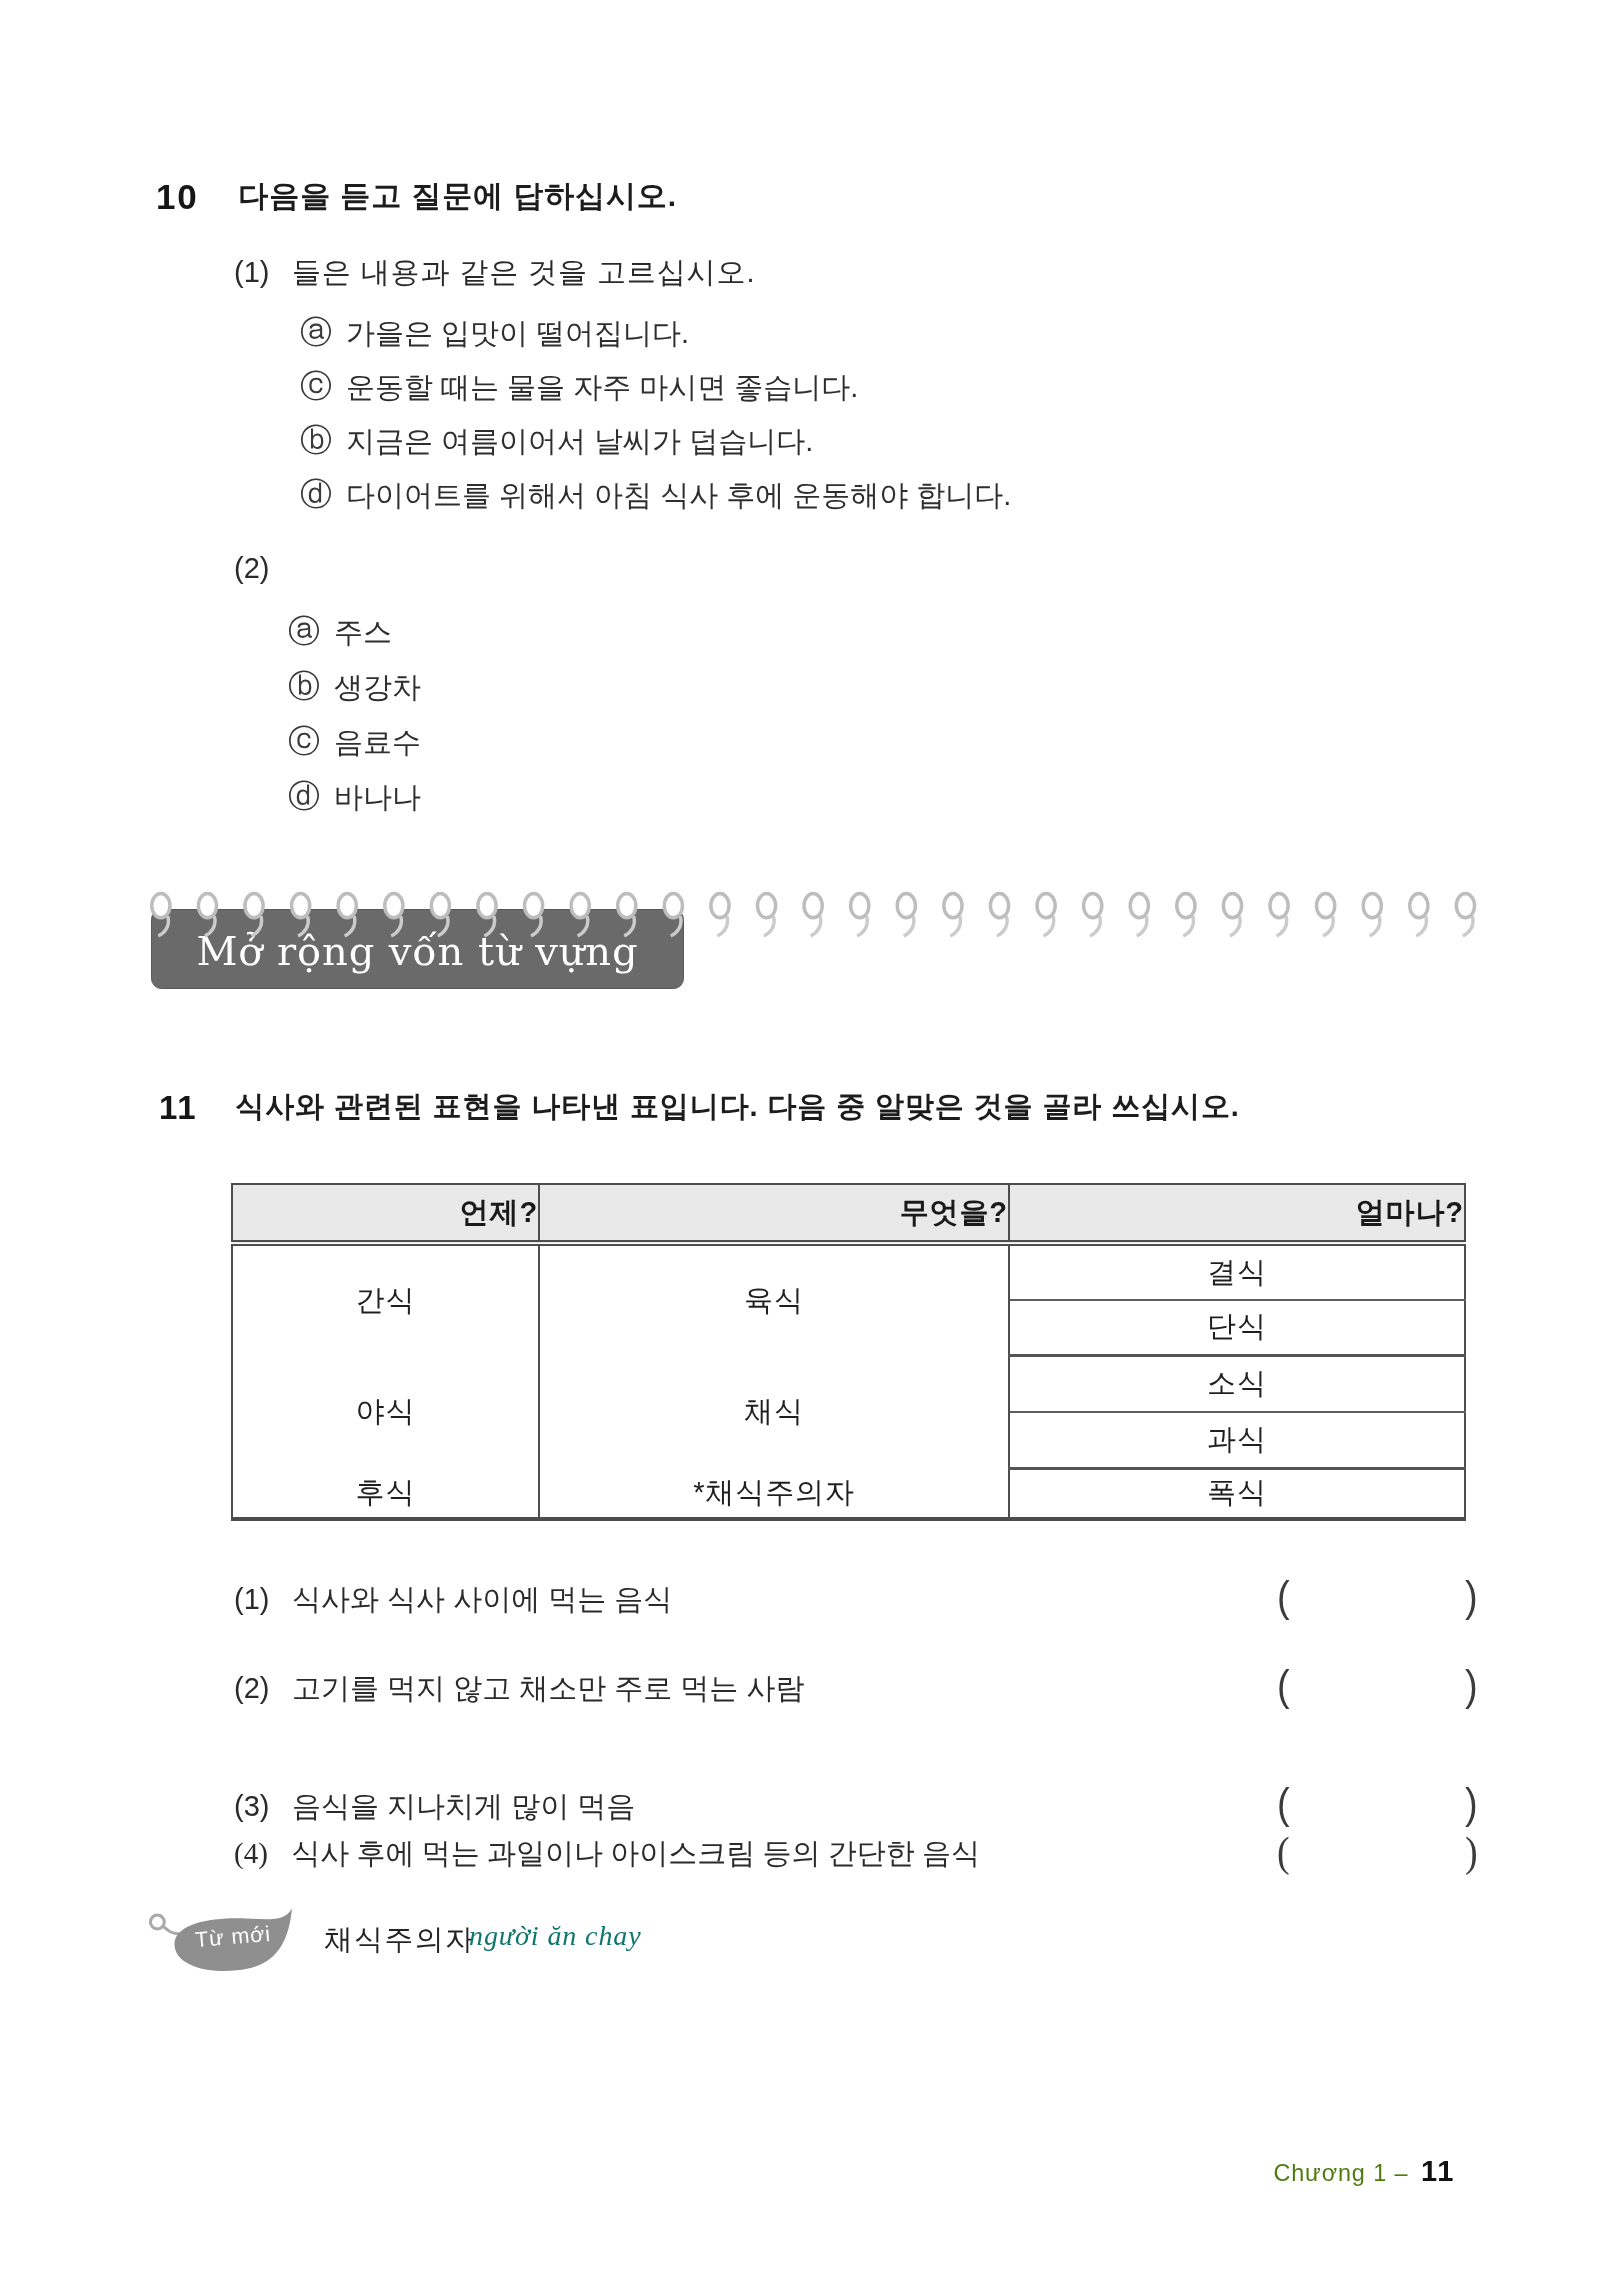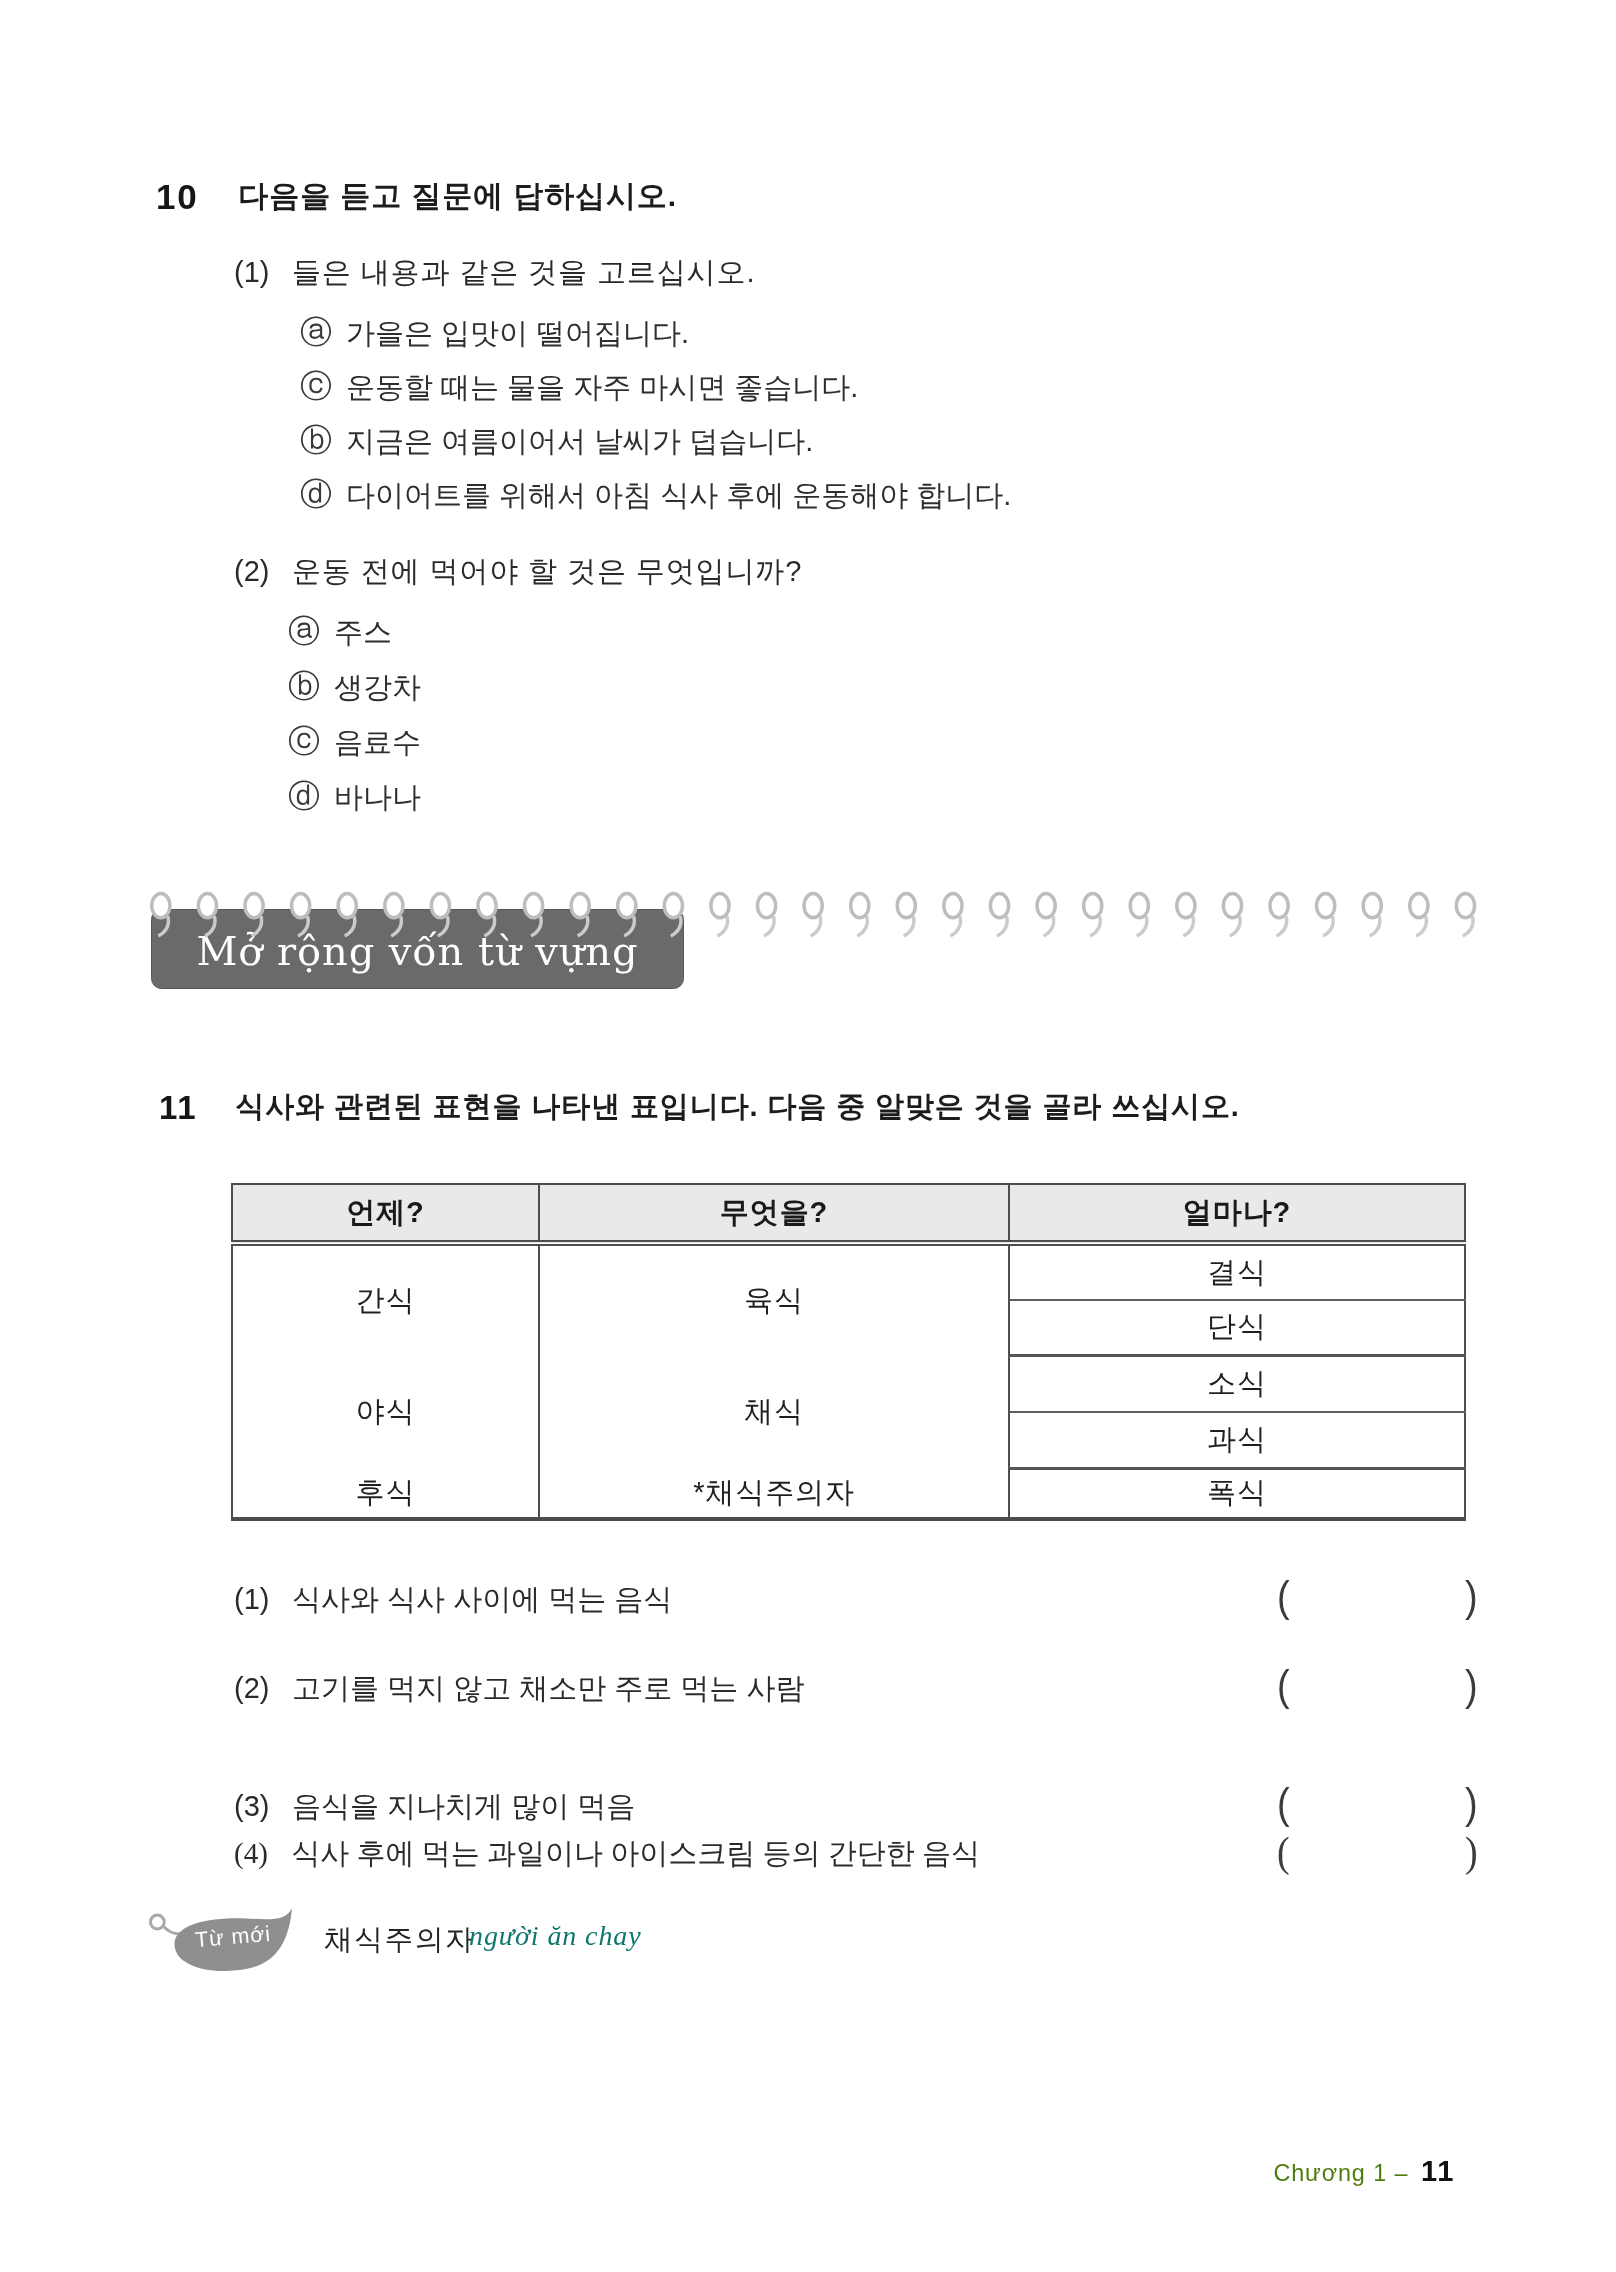--- a/index.html
+++ b/index.html
@@ -51,21 +51,21 @@
   .vtable col.c2 { width:470px; }
   .vtable col.c3 { width:456px; }
   .vtable th, .vtable td {
     border-left:2.6px solid #4d4d4d; border-right:2.6px solid #4d4d4d;
     text-align:center; vertical-align:middle;
     font-weight:normal; letter-spacing:0.9px;
   }
   .vtable { border:2.6px solid #4d4d4d; border-bottom:4.3px solid #4d4d4d; }
   .vtable th {
     background:#e9e9e9; font-weight:bold; color:#1a1a1a;
-    height:59px; border-bottom:6px double #4d4d4d;
+    height:59px; border-bottom:6px double #4d4d4d;text-align:right;
   }
   .vtable tr.r1 td { height:57px; }
   .vtable tr.r2 td { height:55px; }
   .vtable tr.r3 td { height:57px; }
   .vtable tr.r4 td { height:56px; }
   .vtable tr.r5 td { height:51px; }
   .vtable td.subdiv   { border-bottom:2.6px solid #5f5f5f; }
   .vtable tr.group-end td { border-bottom:3.5px solid #555555; }
 
   .q11-item { position:absolute; left:234px; width:1247px; height:43px;
@@ -117,21 +117,20 @@
   <div class="opt-line">
     <span class="opt-marker">ⓑ</span><span>지금은 여름이어서 날씨가 덥습니다.</span>
   </div>
   <div class="opt-line">
     <span class="opt-marker">ⓓ</span><span>다이어트를 위해서 아침 식사 후에 운동해야 합니다.</span>
   </div>
 </div>
 
 <div class="abs part-head" style="left:234px; top:552px;">
   <span class="part-label">(2)</span>
-  <span class="part-prompt">운동 전에 먹어야 할 것은 무엇입니까?</span>
 </div>
 
 <div class="abs opt-list" style="left:288px; top:604px;">
   <div class="opt-line h63">
     <span class="opt-marker">ⓐ</span><span>주스</span>
   </div>
   <div class="opt-line h63">
     <span class="opt-marker">ⓑ</span><span>생강차</span>
   </div>
   <div class="opt-line h63">

